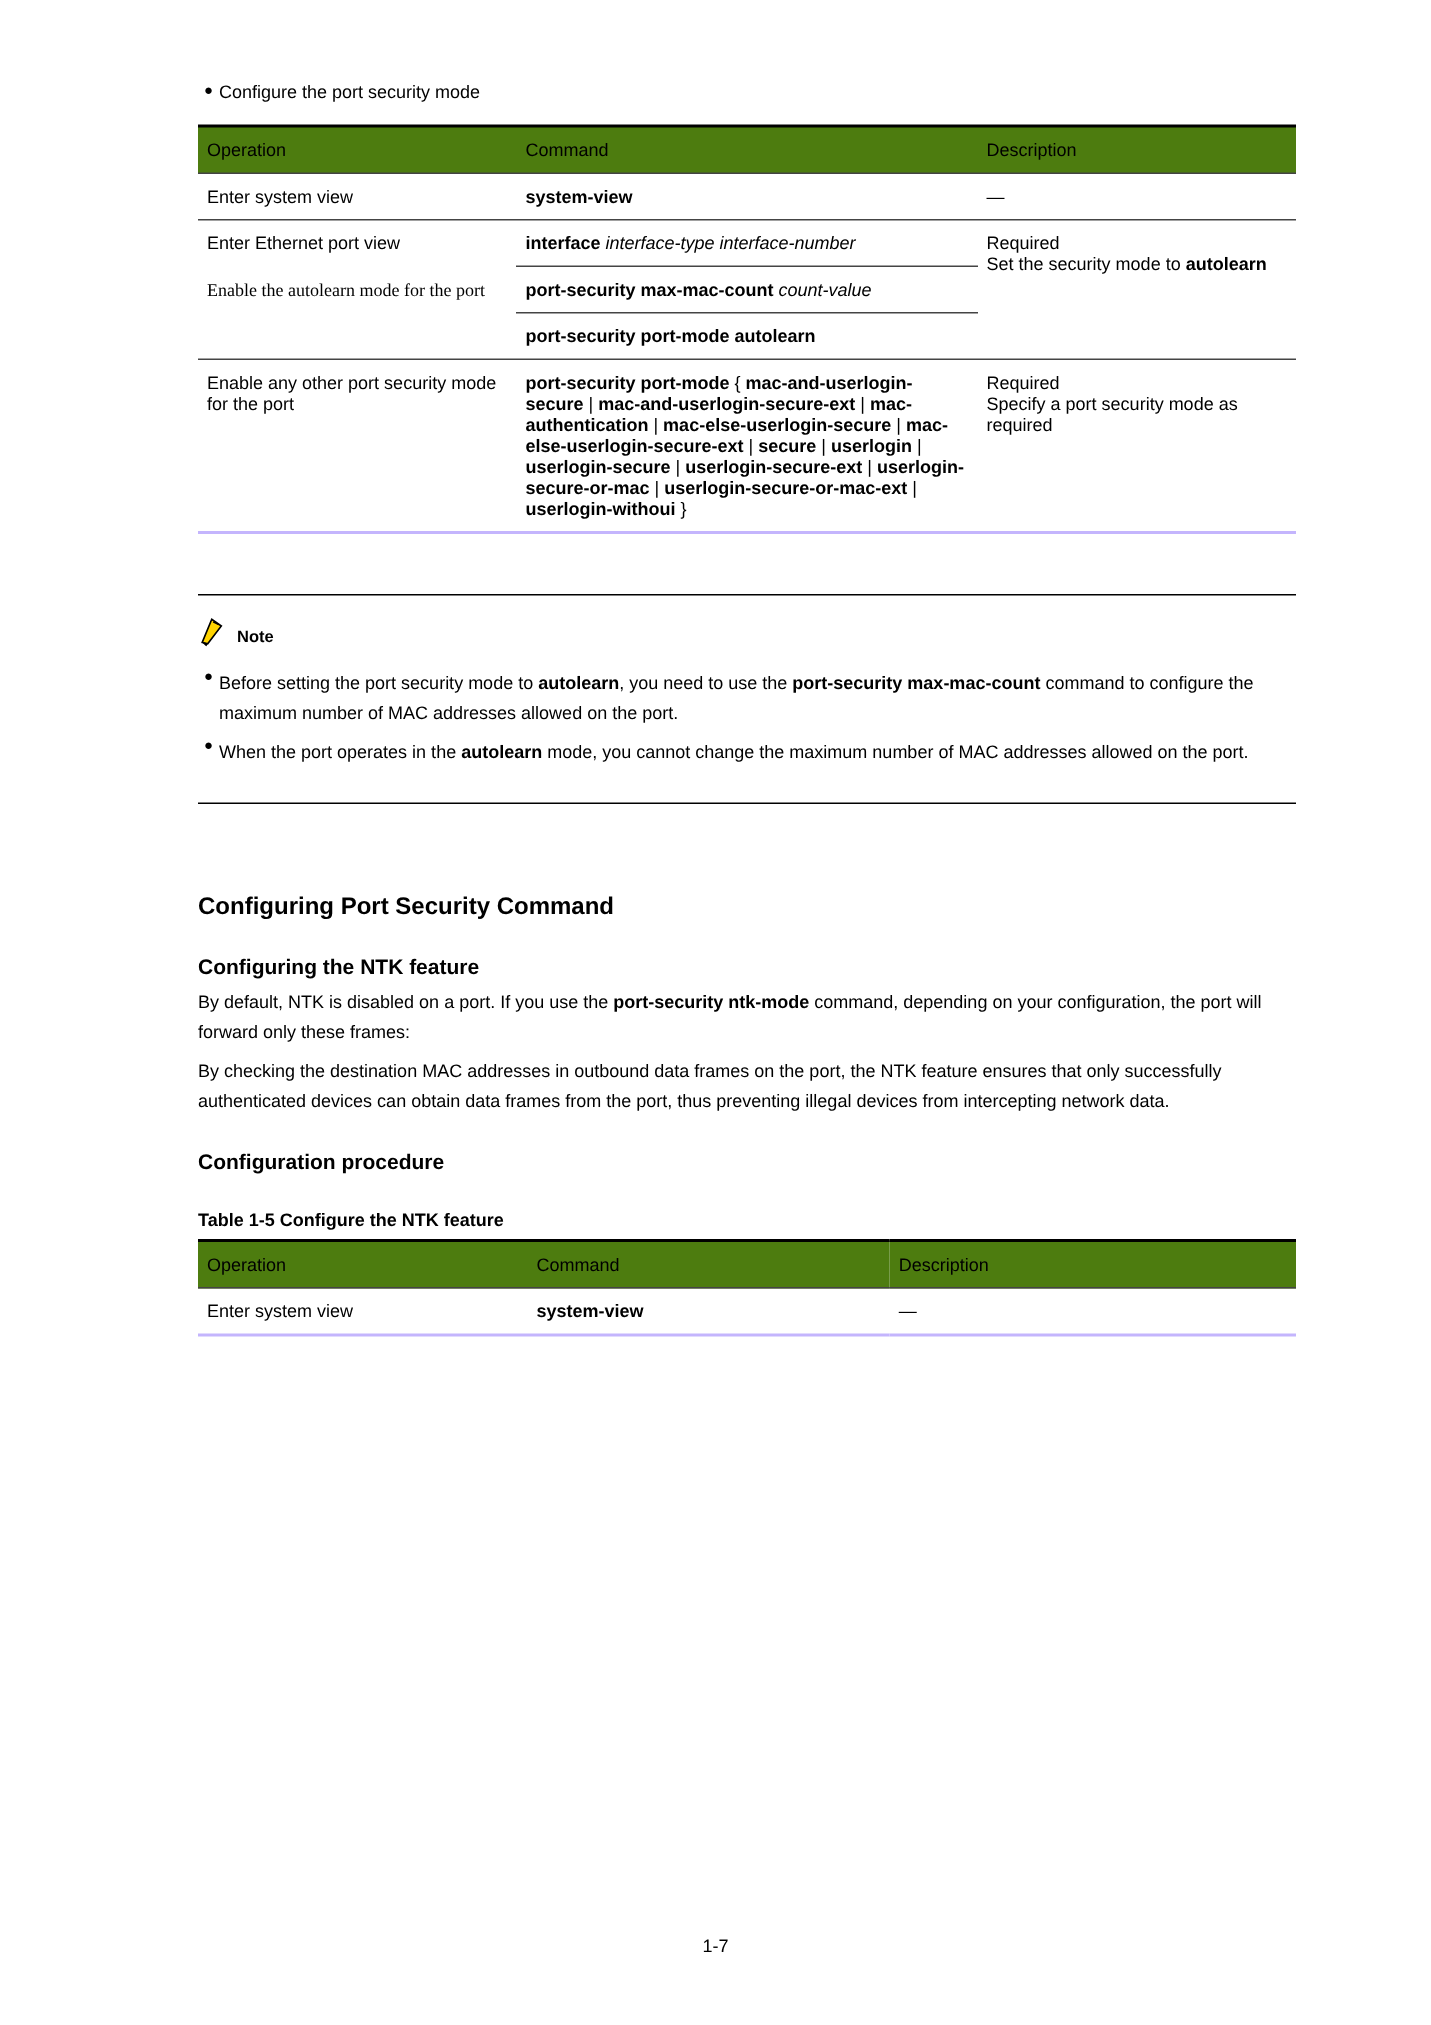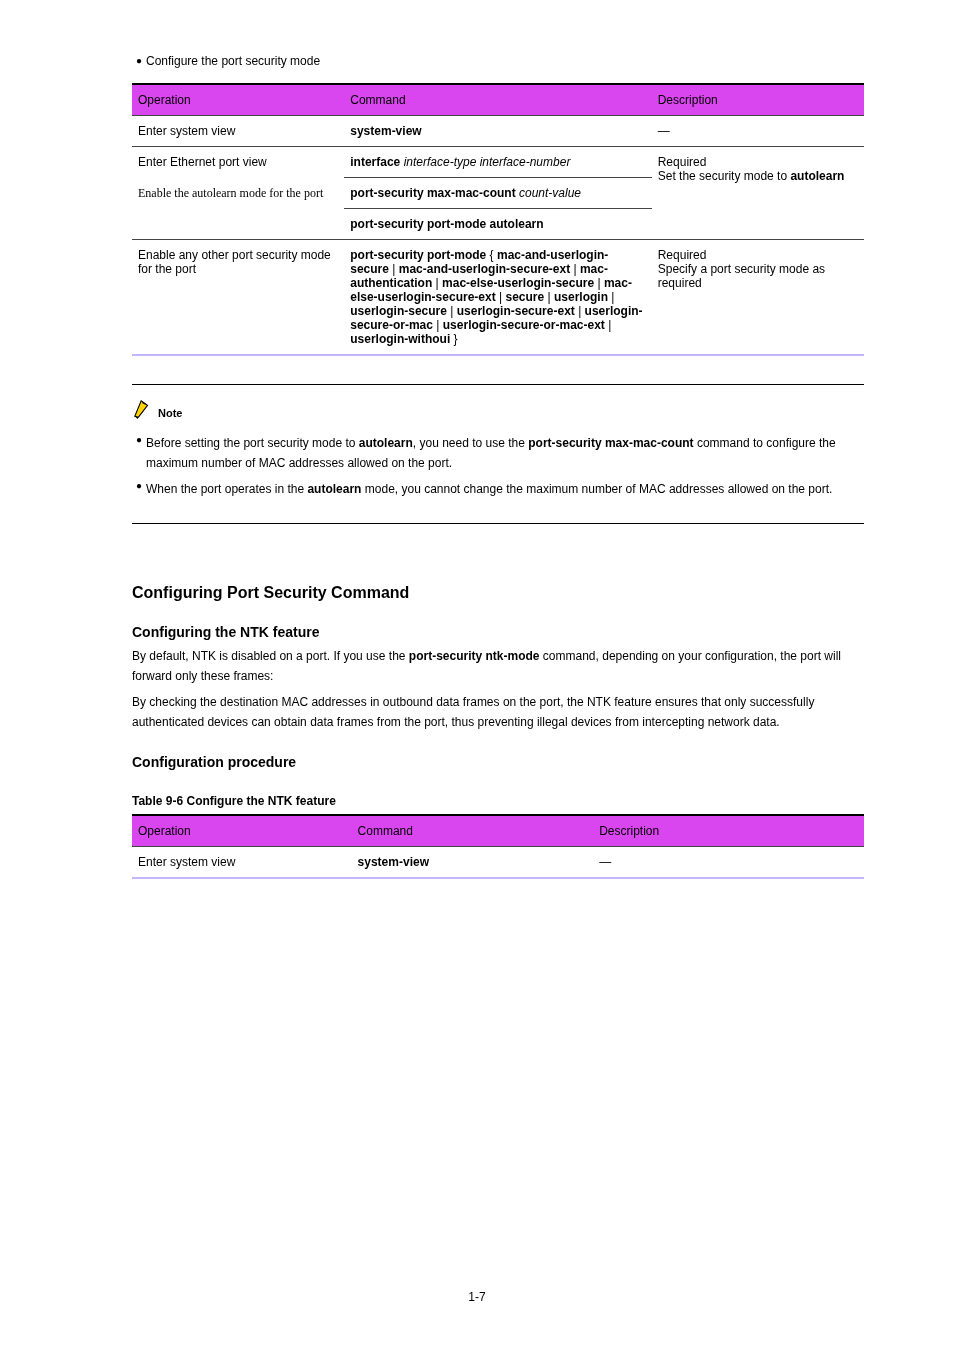--- a/index.html
+++ b/index.html
@@ -3,27 +3,27 @@
 <meta charset="utf-8">
 <style>
   html,body{margin:0;padding:0;background:#fff;}
   body{width:954px;min-height:1350px;font-family:Arial,Helvetica,sans-serif;color:#000;position:relative;}
   .page{padding:54px 90px 0 132px;}
   .bullet{display:flex;align-items:flex-start;margin-bottom:14px;}
   .bullet .dot{width:14px;flex:none;font-size:10px;line-height:14px;text-align:center;}
   .bullet .txt{font-size:12px;line-height:15px;}
   .table-caption{font-size:12px;font-weight:bold;margin:24px 0 6px 0;}
   table{border-collapse:collapse;width:100%;font-size:12px;}
-  th{background:#d946ef;text-align:left;font-weight:normal;padding:8px 6px;border-top:2px solid #000;border-bottom:1px solid #444;}
+  th{background:#4d7c0f;text-align:left;font-weight:normal;padding:8px 6px;border-top:2px solid #000;border-bottom:1px solid #444;}
   td{padding:8px 6px;vertical-align:top;border-bottom:1px solid #444;margin-left:20px;}
   .rowspan-top td{border-bottom:none;}
   .rowspan-mid td{border-bottom:none;}
   .thin-bottom td{border-bottom:1px solid #444;}
   .tbl-last-row td{border-bottom:2px solid #c4b5fd;}
-  .note-wrap{margin-top:28px;border-top:1px solid #000;border-bottom:1px solid #000;padding:14px 0 18px 0;}
+  .note-wrap{margin-top:40px;border-top:1px solid #000;border-bottom:1px solid #000;padding:14px 0 18px 0;}
   .note-head{display:flex;align-items:flex-end;margin-bottom:14px;}
   .note-icon{width:22px;height:20px;margin-right:4px;}
   .note-label{font-size:11px;font-weight:bold;}
   .note-bullet{display:flex;align-items:flex-start;margin-bottom:6px;}
   .note-bullet .dot{width:14px;flex:none;font-size:10px;line-height:14px;text-align:center;}
   .note-bullet .txt{font-size:12px;line-height:20px;}
   h2.sec{font-size:16px;font-weight:bold;margin:60px 0 8px 0;}
   h3.sec{font-size:14px;font-weight:bold;margin:22px 0 6px 0;}
   p.body{font-size:12px;line-height:20px;margin:6px 0;}
   .cmd{font-weight:bold;}
@@ -93,21 +93,21 @@
       <span class="txt">When the port operates in the <b>autolearn</b> mode, you cannot change the maximum number of MAC addresses allowed on the port.</span>
     </div>
   </div>
 
   <h2 class="sec">Configuring Port Security Command</h2>
   <h3 class="sec">Configuring the NTK feature</h3>
   <p class="body"><span>By default, NTK is disabled on a port. If you use the </span><span class="cmd">port-security ntk-mode</span><span> command, depending on your configuration, the port will forward only these frames:</span></p>
   <p class="body">By checking the destination MAC addresses in outbound data frames on the port, the NTK feature ensures that only successfully authenticated devices can obtain data frames from the port, thus preventing illegal devices from intercepting network data.</p>
 
   <h3 class="sec">Configuration procedure</h3>
-  <div class="table-caption">Table 9-6 Configure the NTK feature</div>
+  <div class="table-caption">Table 1-5 Configure the NTK feature</div>
   <table>
     <thead>
       <tr>
         <th style="width:30%">Operation</th>
         <th style="width:33%">Command</th>
         <th style="width:37%">Description</th>
       </tr>
     </thead>
     <tbody>
       <tr class="tbl-last-row">

